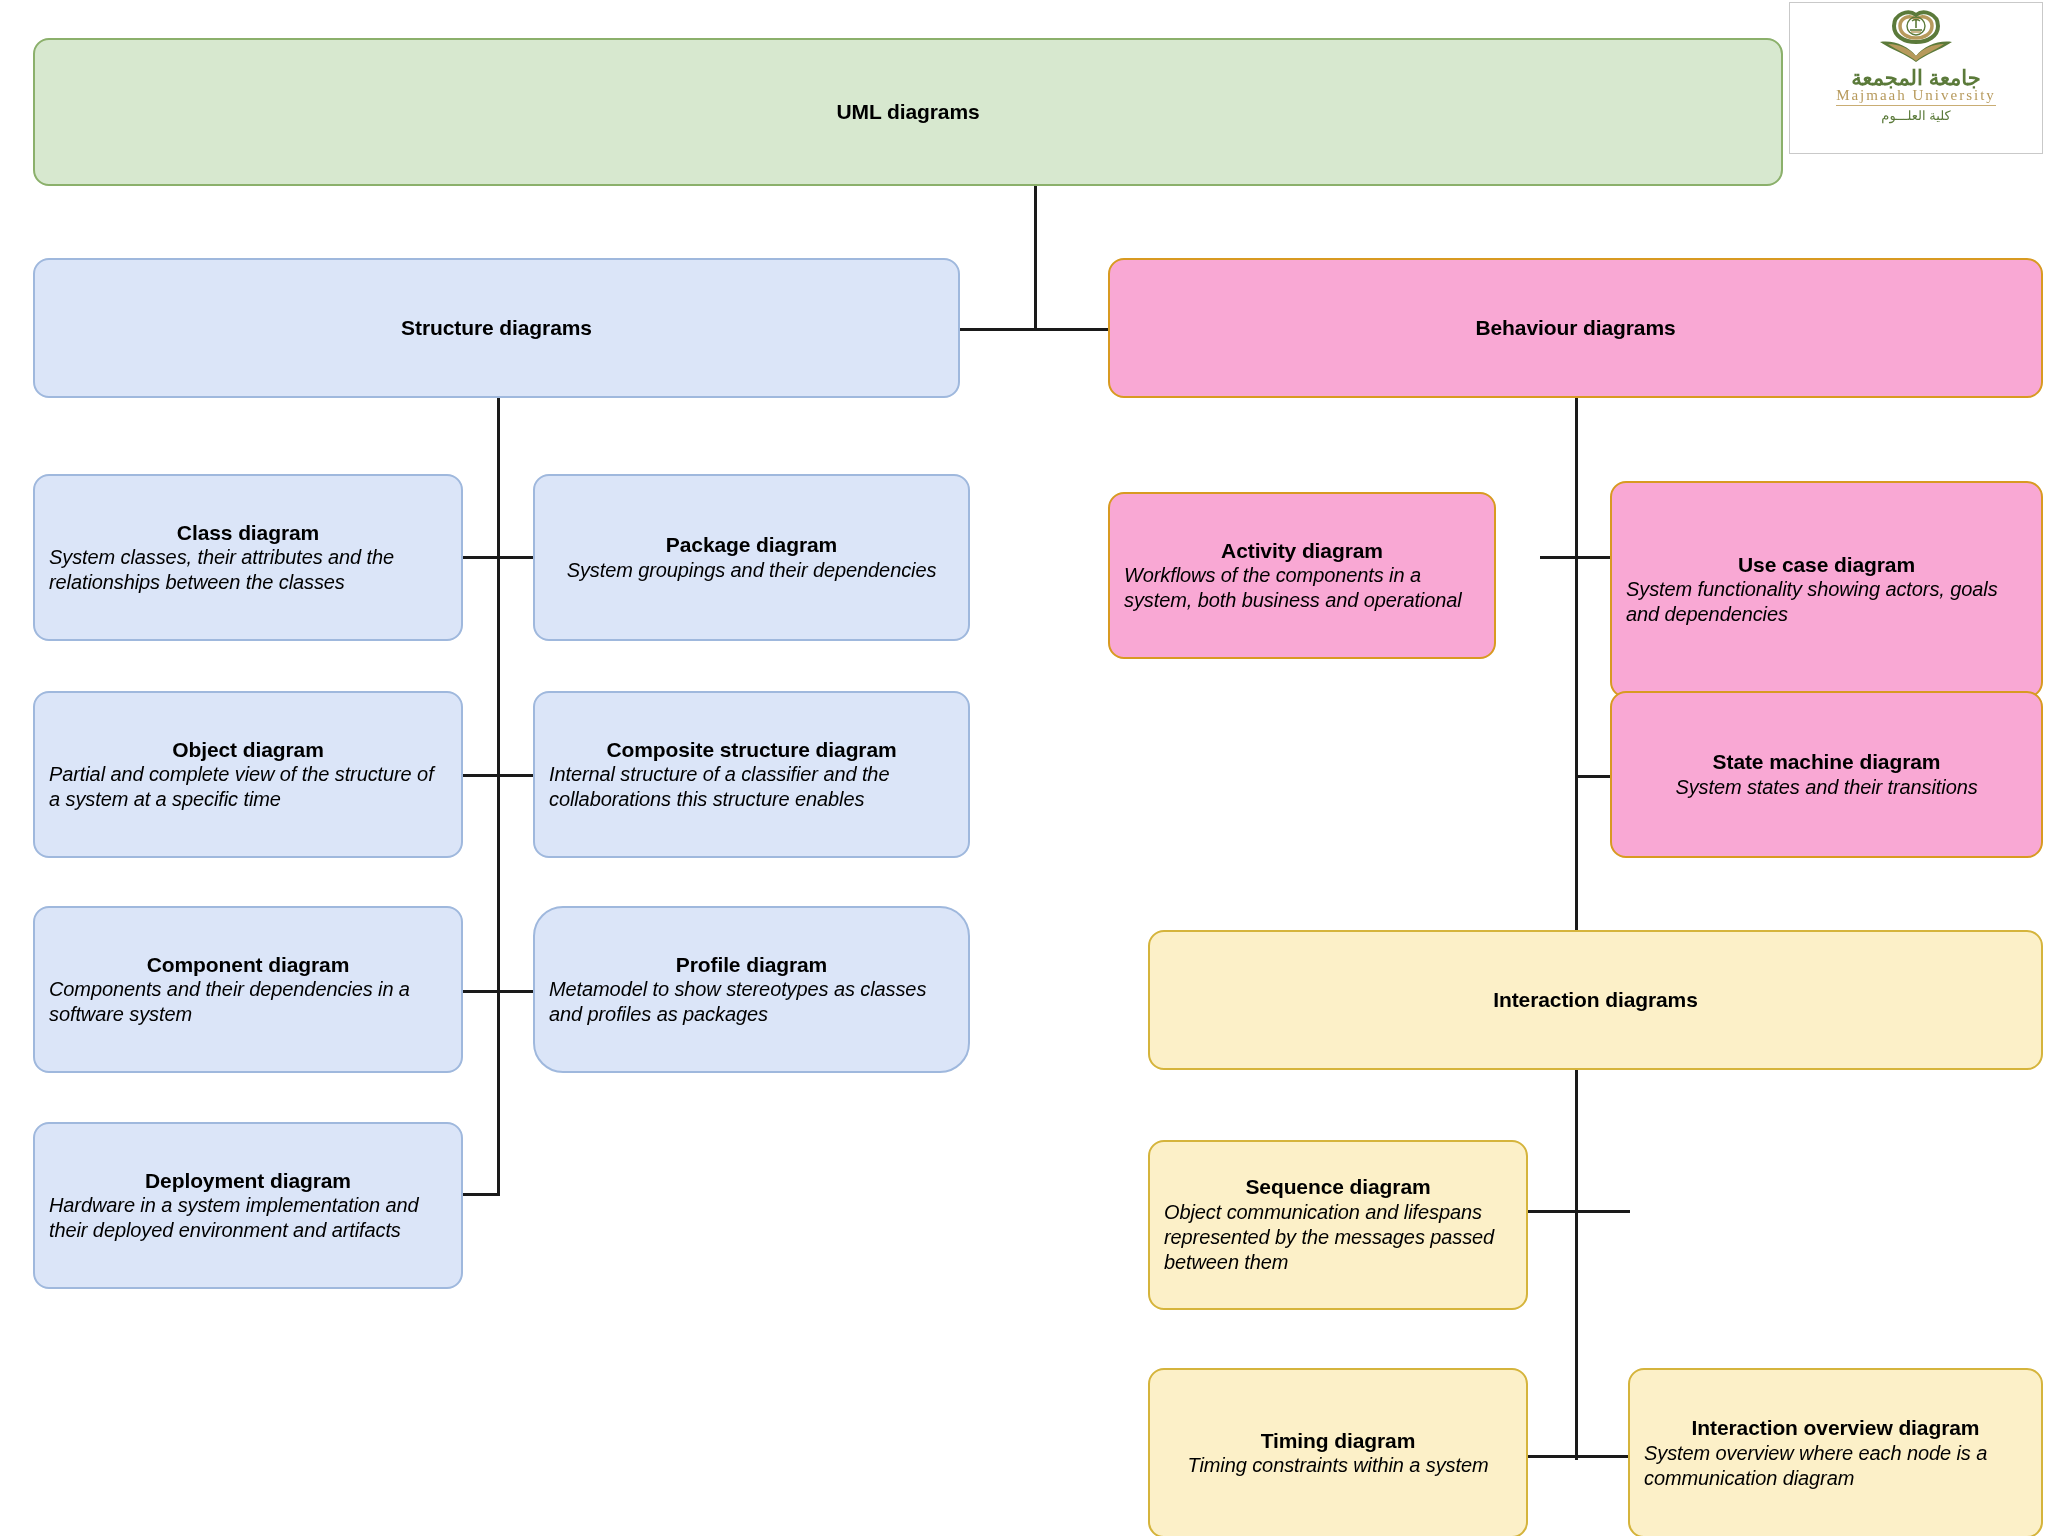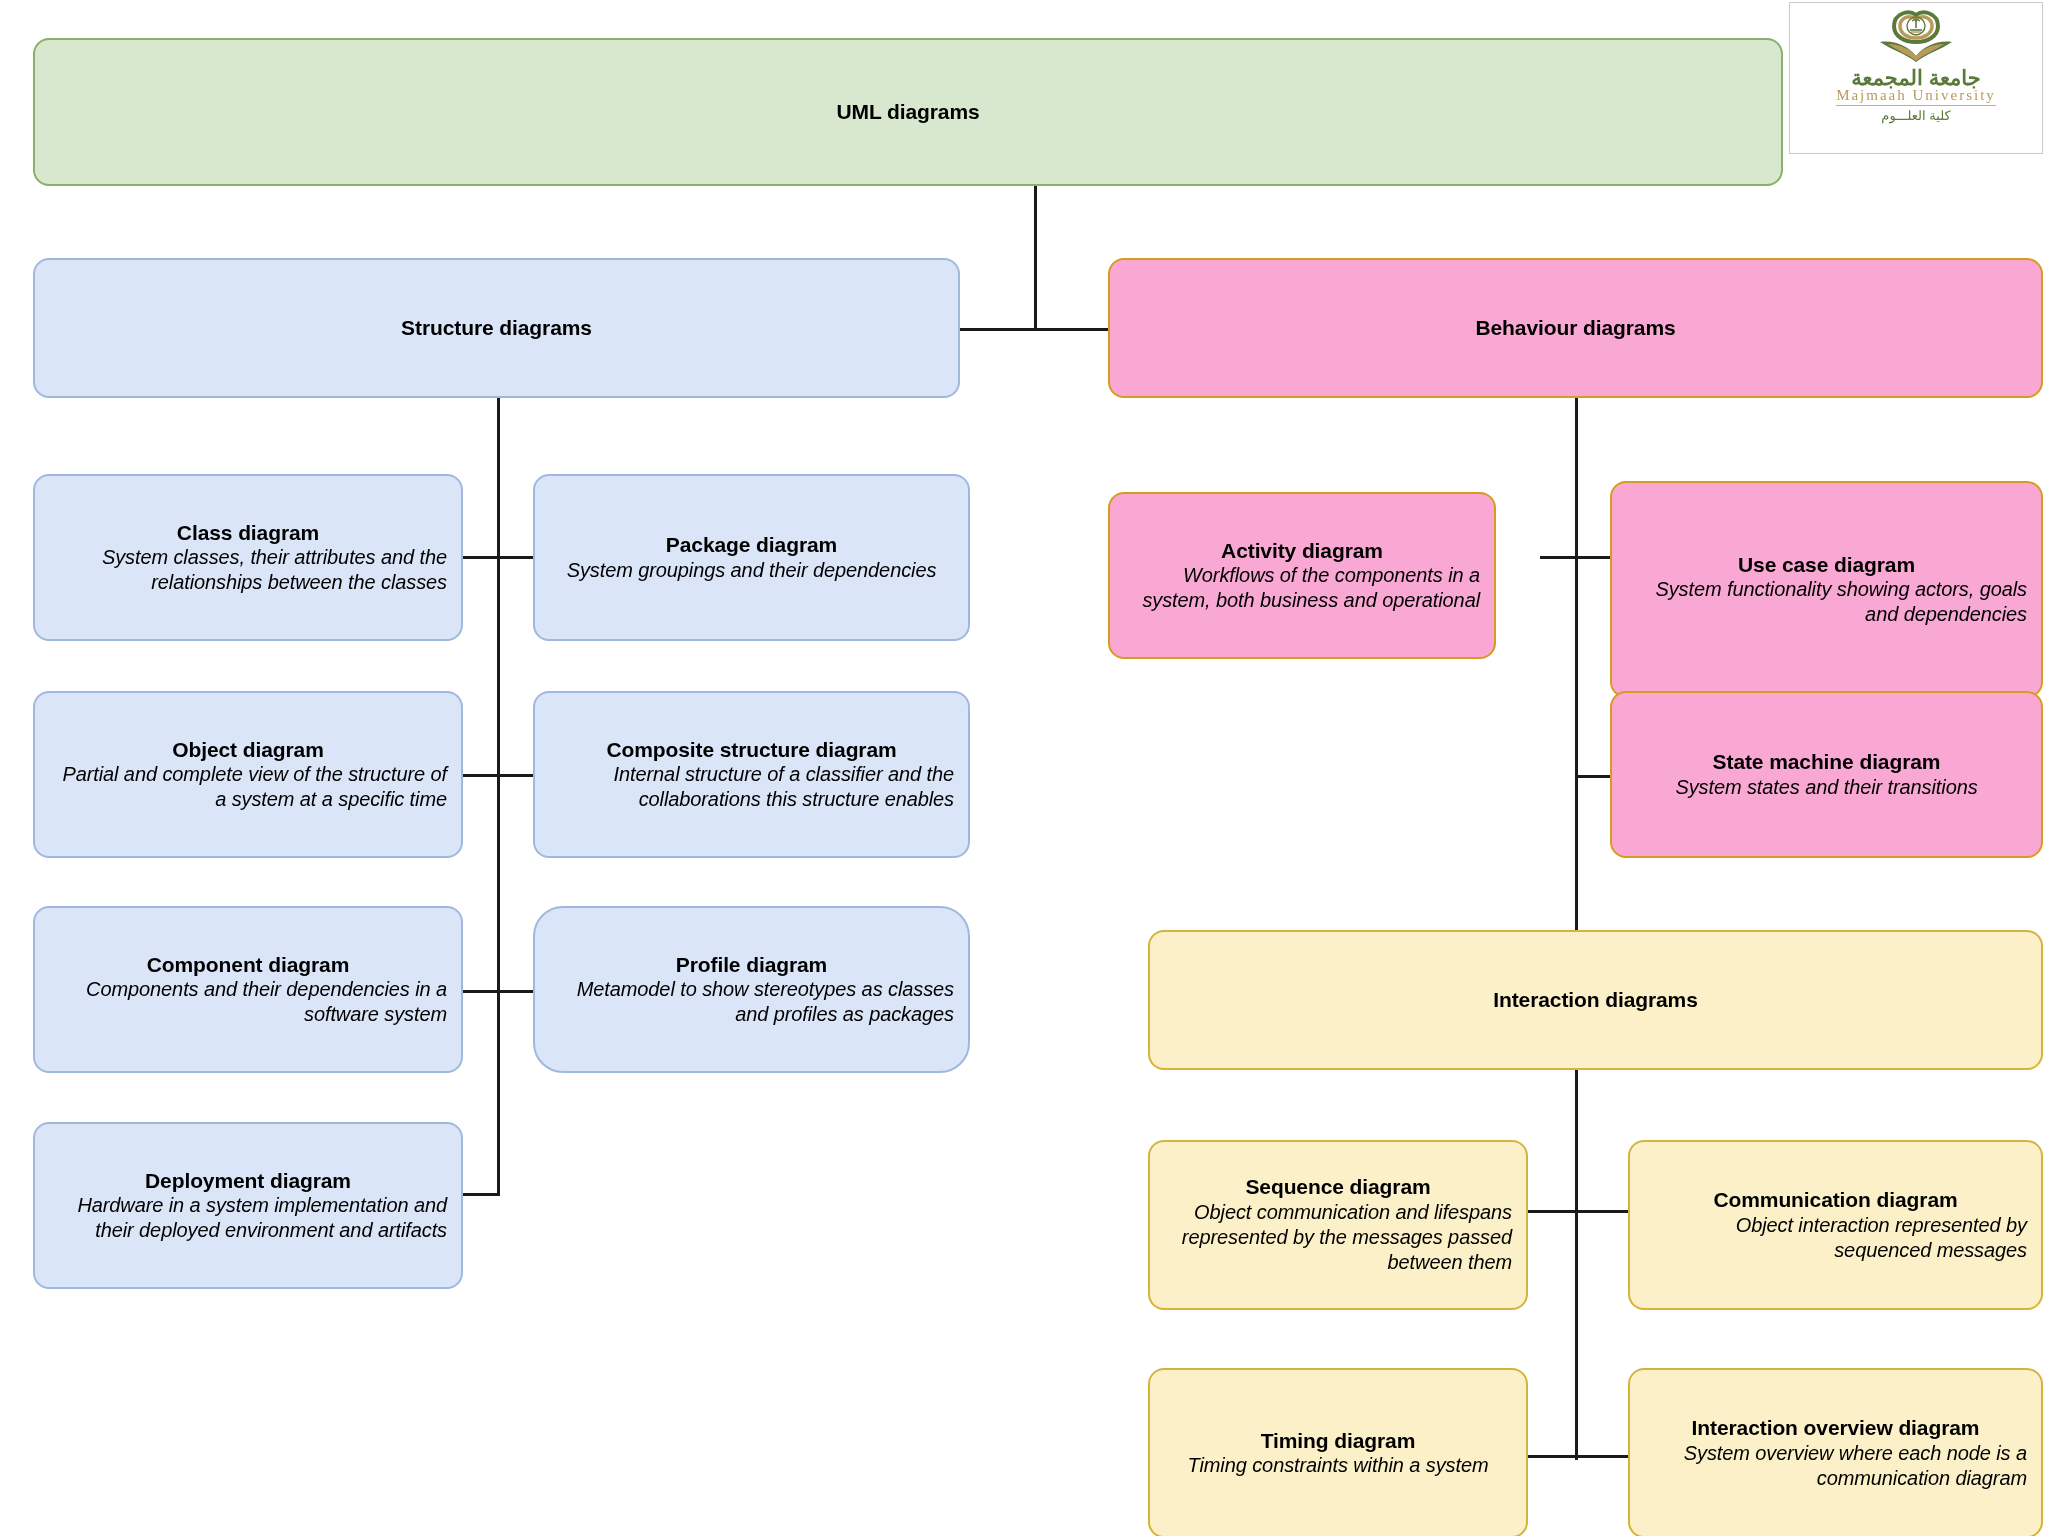--- a/index.html
+++ b/index.html
@@ -18,21 +18,21 @@
     overflow: hidden;
   }
   .node {
     position: absolute;
     box-sizing: border-box;
     border-radius: 16px;
     display: flex;
     flex-direction: column;
     align-items: center;
     justify-content: center;
-    text-align: right;
+    text-align: left;
     padding: 16px 14px;
     z-index: 3;
   }
   .node .title {
     font-weight: bold;
     color: #000000;
     line-height: 1.22;
     letter-spacing: -0.1px;
   }
   .node .desc {
@@ -201,24 +201,20 @@
 
   <div class="node v-interaction fs-cat" style="left:1148px; top:930px; width:895px; height:140px;">
     <div class="title">Interaction diagrams</div>
   </div>
 
   <div class="node v-interaction fs-leaf" style="left:1148px; top:1140px; width:380px; height:170px;">
     <div class="title">Sequence diagram</div>
     <div class="desc">Object communication and lifespans represented by the messages passed between them</div>
   </div>
 
-  <div class="node v-interaction fs-leaf" style="left:1628px; top:1140px; width:415px; height:170px;">
-    <div class="title">Communication diagram</div>
-    <div class="desc">Object interaction represented by sequenced messages</div>
-  </div>
 
   <div class="node v-interaction fs-leaf" style="left:1148px; top:1368px; width:380px; height:170px;">
     <div class="title">Timing diagram</div>
     <div class="desc">Timing constraints within a system</div>
   </div>
 
   <div class="node v-interaction fs-leaf" style="left:1628px; top:1368px; width:415px; height:170px;">
     <div class="title">Interaction overview diagram</div>
     <div class="desc">System overview where each node is a communication diagram</div>
   </div>

